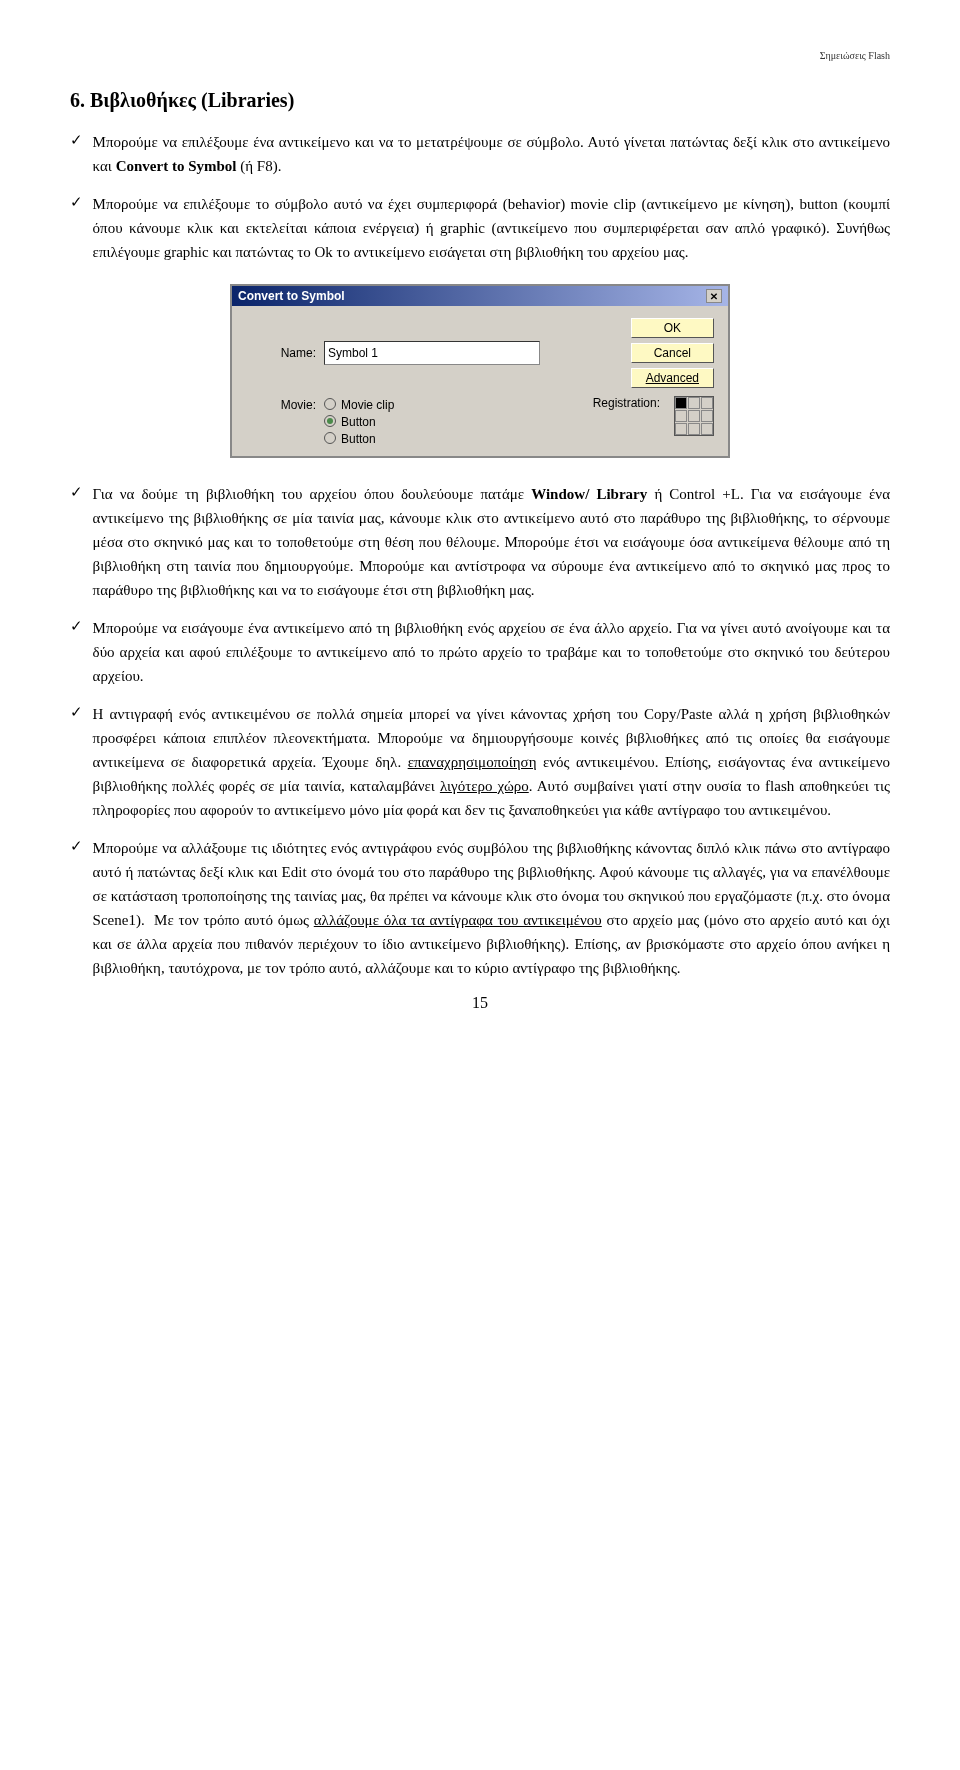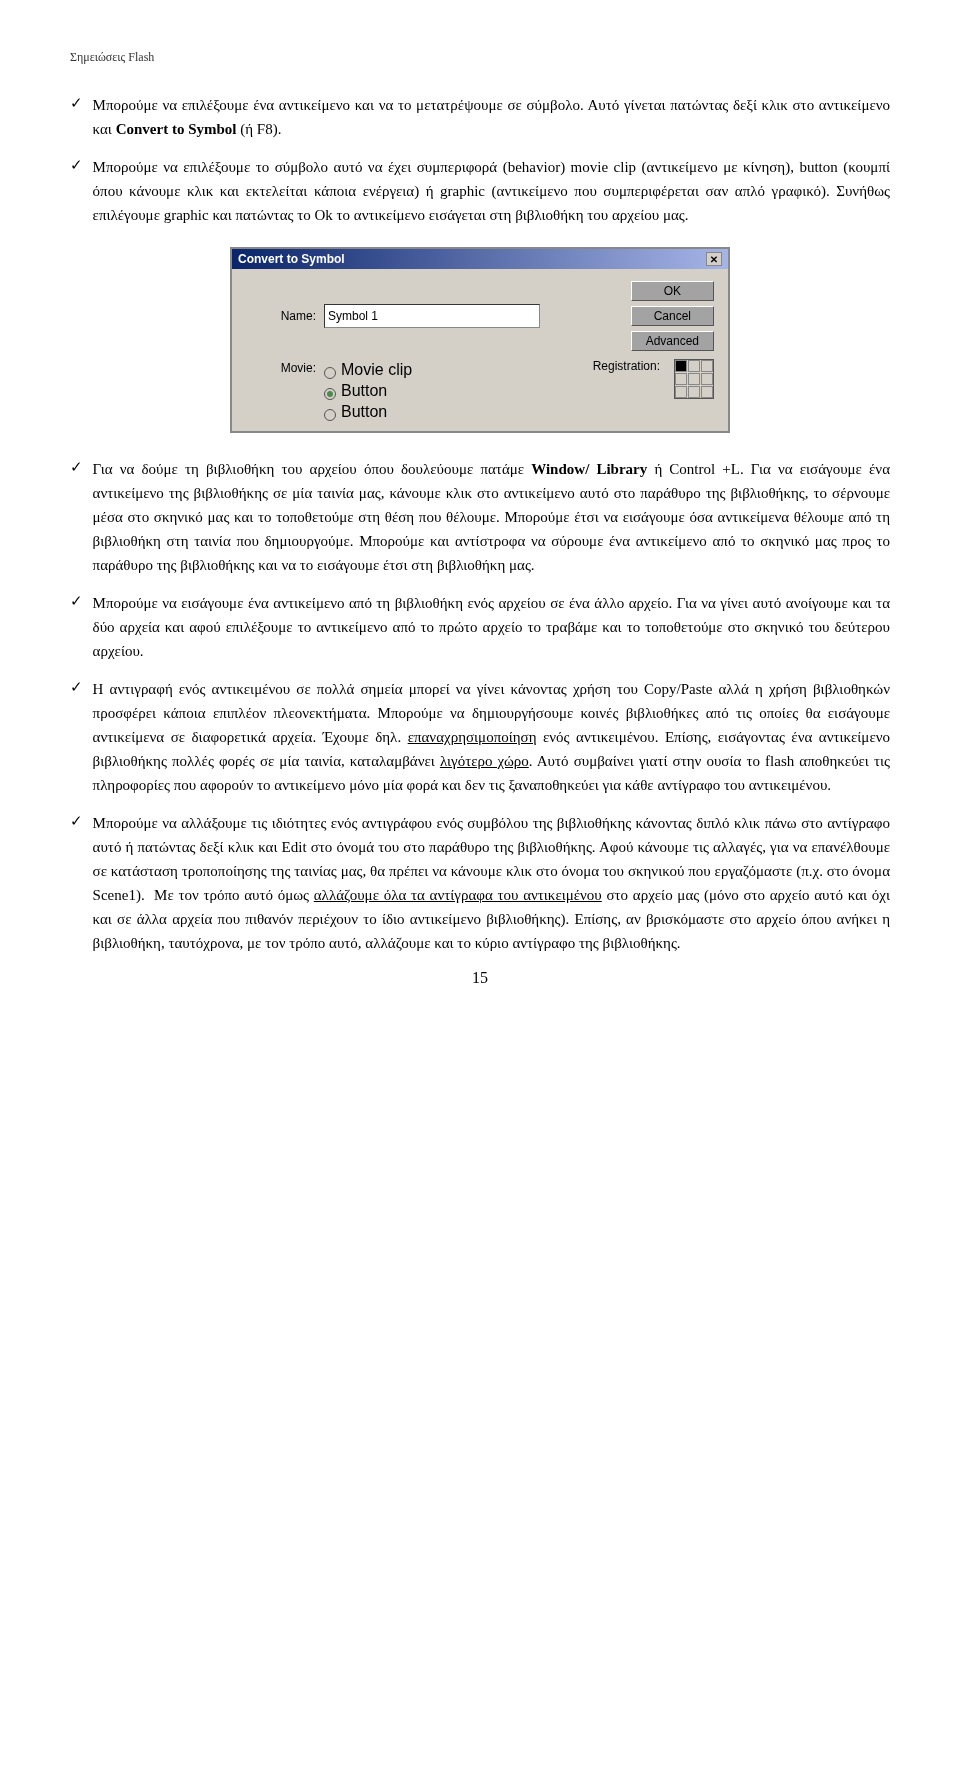--- a/index.html
+++ b/index.html
@@ -10,22 +10,22 @@
       color: #000;
       width: 960px;
       min-height: 1770px;
       position: relative;
     }
     .page {
       padding: 50px 70px 60px 70px;
       position: relative;
     }
     .header {
-      text-align: left;
-      font-size: 12px;
+      text-align: right;
+      font-size: 10px;
       color: #333;
       margin-bottom: 28px;
       font-family: "Times New Roman", Times, serif;
     }
     h2.section-title {
       font-size: 20px;
       font-weight: bold;
       margin-bottom: 18px;
       font-family: "Times New Roman", Times, serif;
     }
@@ -131,23 +131,23 @@
       background: #000;
     }
     .dialog-type-row {
       display: flex;
       flex-direction: column;
       gap: 3px;
       margin-top: 2px;
     }
     .radio-item {
       display: flex;
-      align-items: flex-end;
+      align-items: flex-start;
       gap: 5px;
-      font-size: 16px;
+      font-size: 12px;
     }
     .radio-circle {
       width: 12px;
       height: 12px;
       border-radius: 50%;
       border: 1px solid #555;
       background: #d4d0c8;
       flex-shrink: 0;
       display: flex;
       align-items: center;
@@ -163,33 +163,34 @@
       border-radius: 50%;
       background: #4a8a4a;
     }
     .dialog-buttons {
       display: flex;
       flex-direction: column;
       gap: 5px;
       margin-left: auto;
     }
     .win-btn {
-      background: #a3a3a3;
+      background: #fef9c3;
       border-top: 1px solid #fff;
       border-left: 1px solid #fff;
       border-right: 1px solid #555;
       border-bottom: 1px solid #555;
       padding: 2px 14px;
       font-size: 12px;
       min-width: 65px;
       text-align: center;
       cursor: pointer;
     }
     .win-btn.advanced {
       min-width: 65px;
+      text-decoration: underline;
     }
     .dialog-left {
       flex: 1;
     }
     .type-registration-row {
       display: flex;
       align-items: flex-start;
       gap: 10px;
     }
     .footer-page-num {
@@ -204,20 +205,21 @@
   </style>
 </head>
 <body>
 
 <div class="page">
 
   <div class="header">
     <span>Σημειώσεις Flash</span>
   </div>
 
+  <h2 class="section-title">6. Βιβλιοθήκες (Libraries)</h2>
 
   <div class="bullet-item">
     <span class="checkmark">✓</span>
     <div class="bullet-text">
       Μπορούμε να επιλέξουμε ένα αντικείμενο και να το μετατρέψουμε σε σύμβολο. Αυτό γίνεται πατώντας δεξί κλικ στο αντικείμενο και <b>Convert to Symbol</b> (ή F8).
     </div>
   </div>
 
   <div class="bullet-item">
     <span class="checkmark">✓</span>

